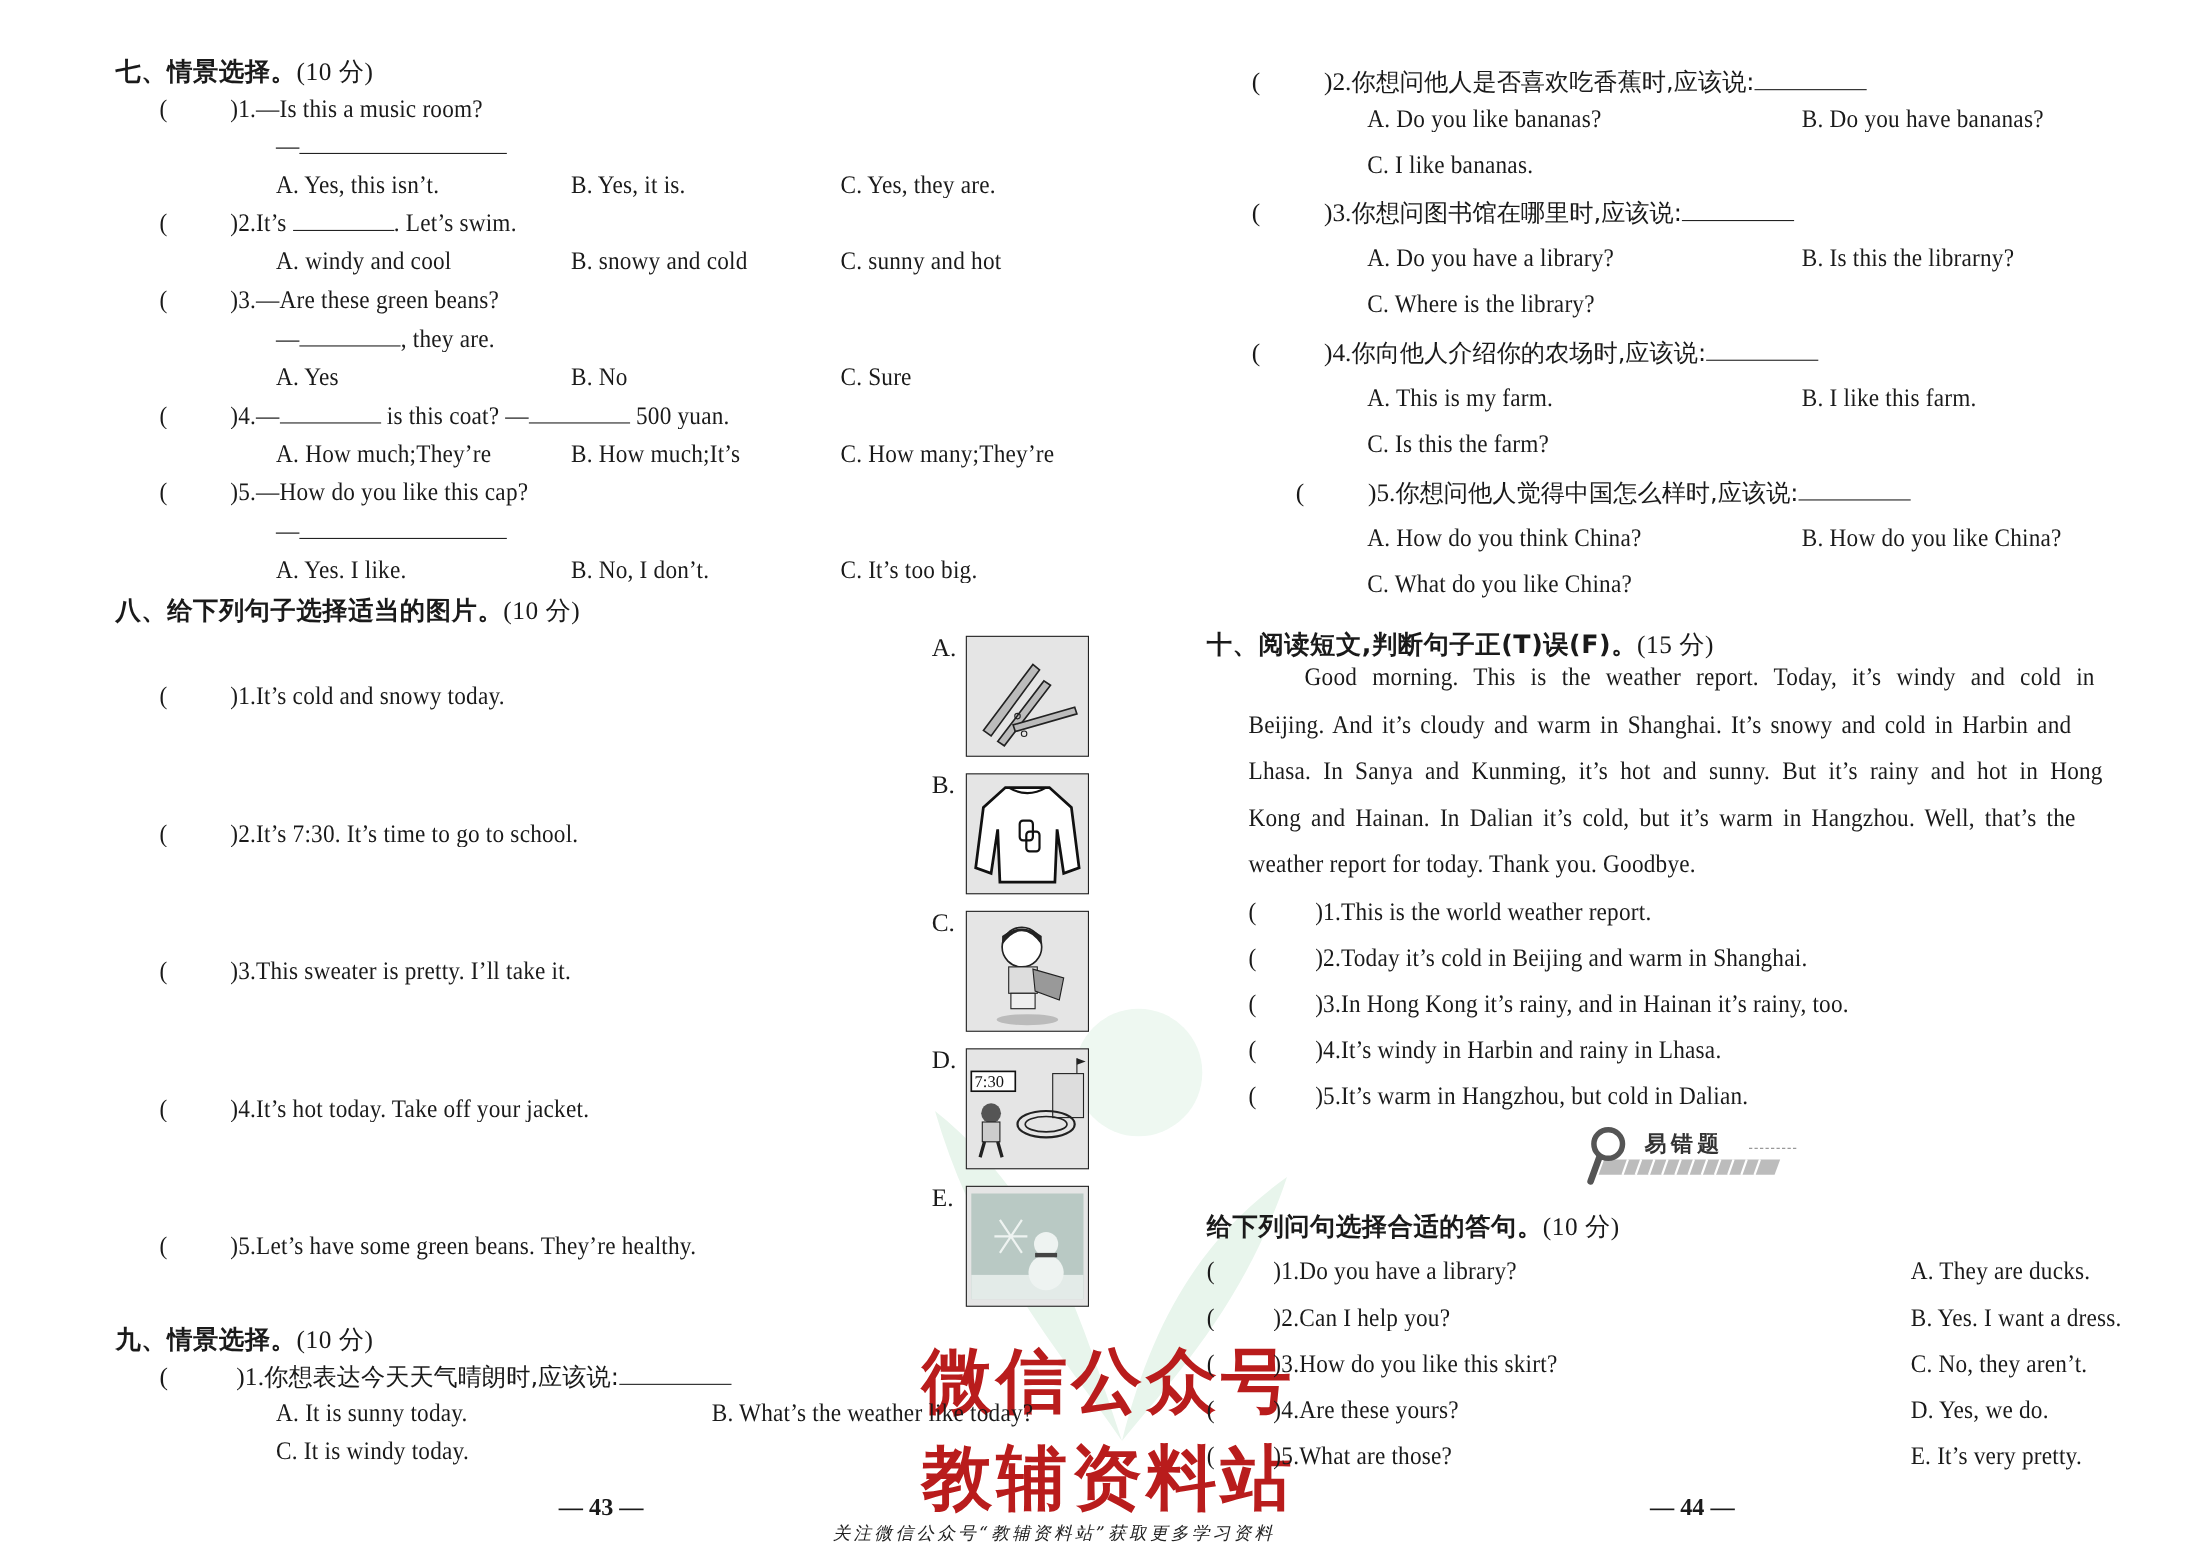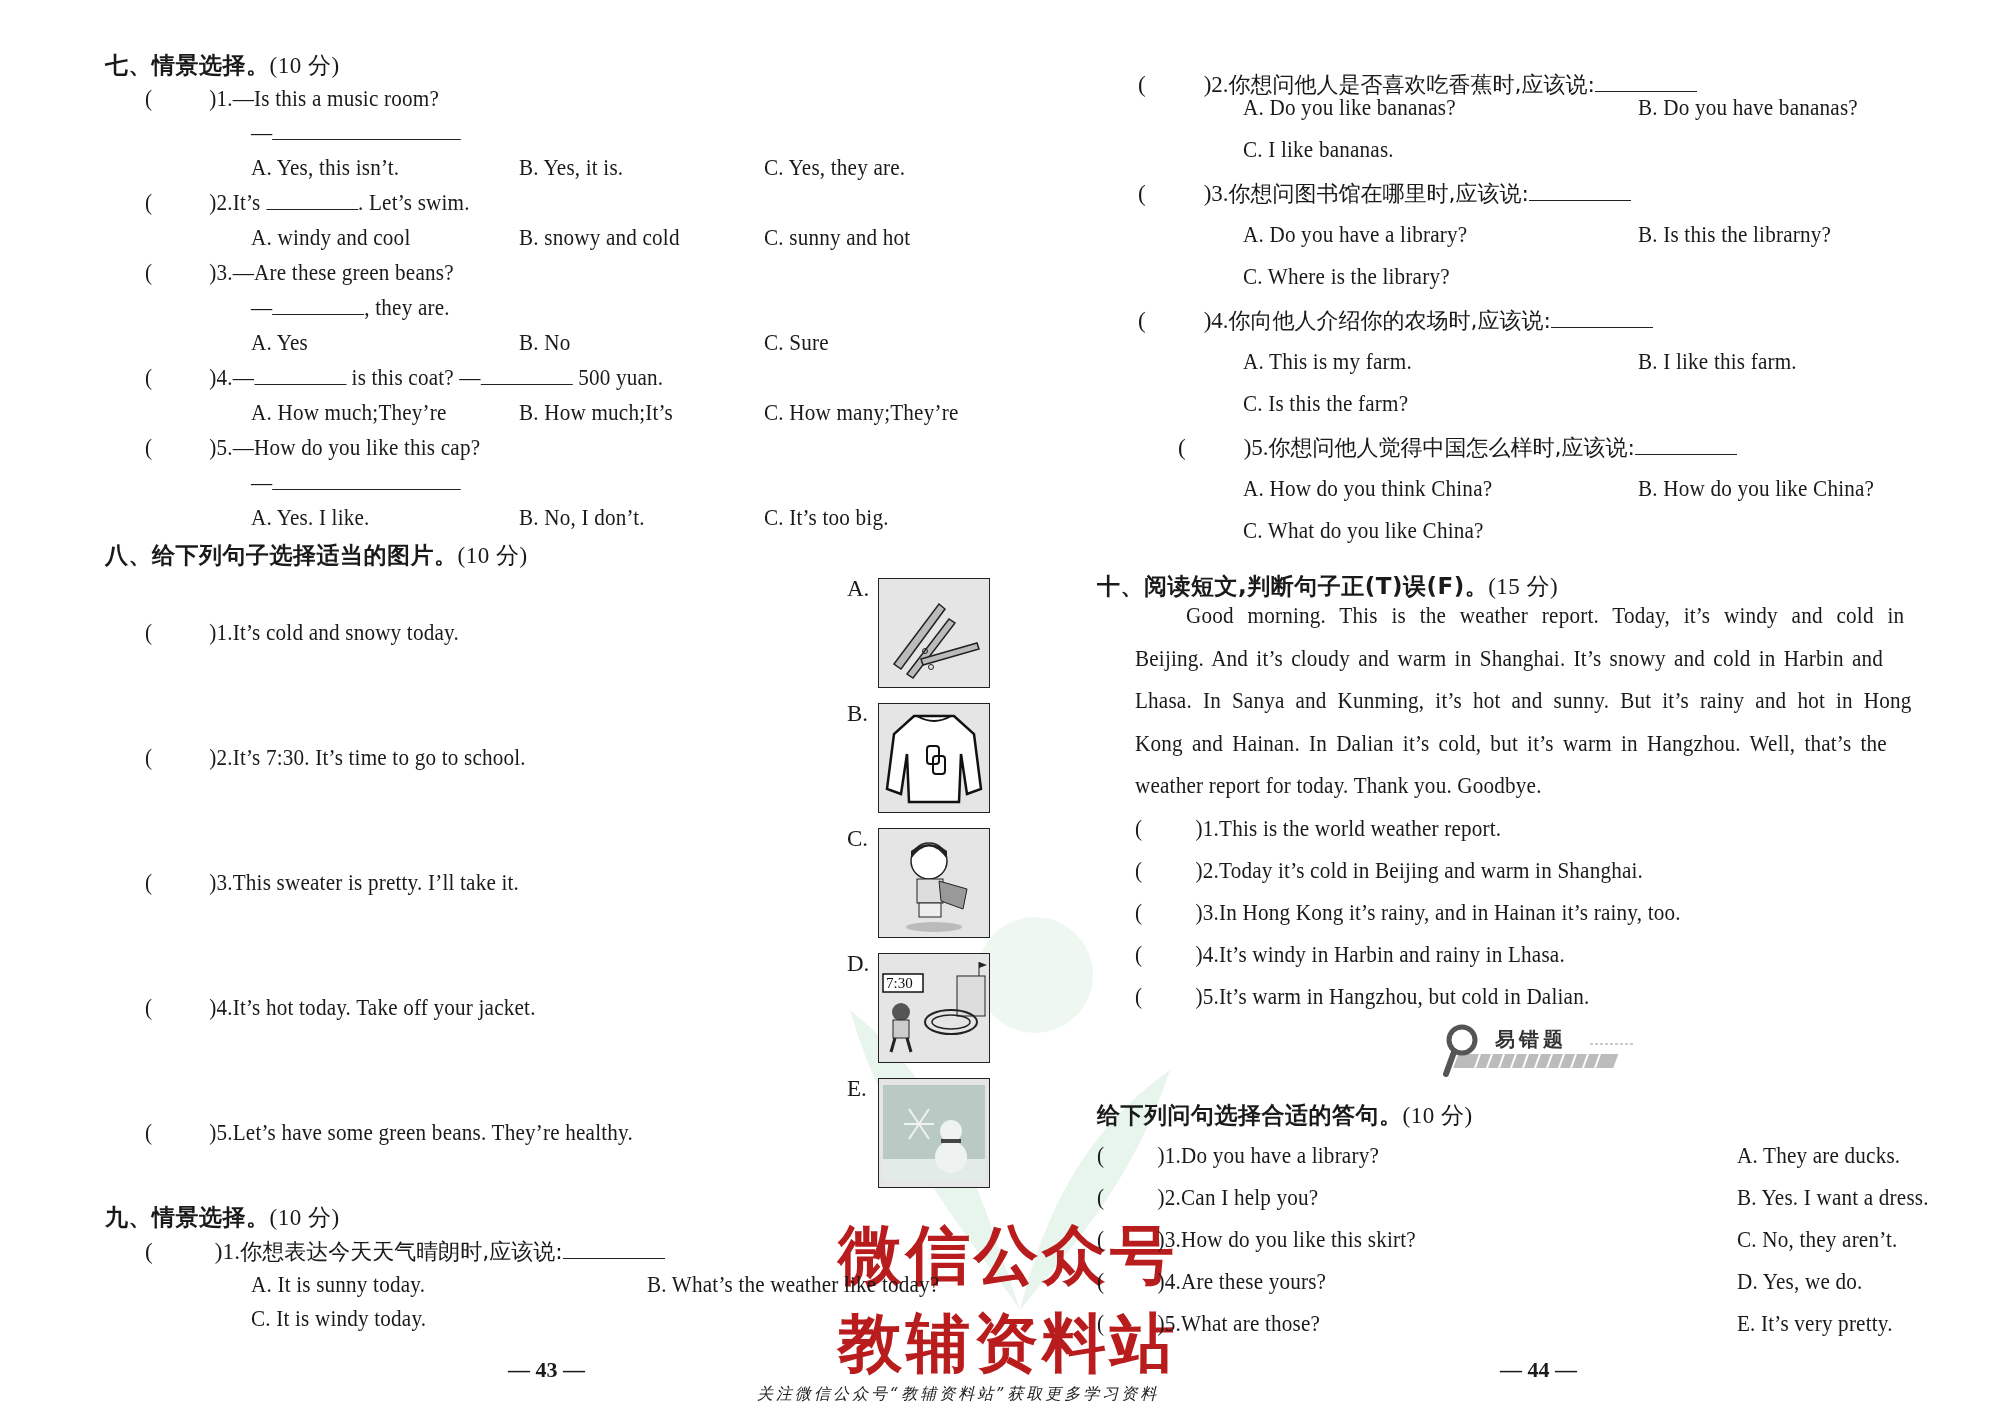--- a/index.html
+++ b/index.html
@@ -169,21 +169,21 @@
 </div>
 <div class="abs" style="left:145px;top:1237px;font-size:23px;">
   <span class="paren">(</span><span style="display:inline-block;width:62px;"></span><span class="en" style="display:inline-block;transform:none;">)1.</span><span class="cn">你想表达今天天气晴朗时,应该说:</span><span class="blank" style="width:102px;"></span>
 </div>
 <div class="abs en" style="left:251px;top:1272px;">A. It is sunny today.</div>
 <div class="abs en" style="left:647px;top:1272px;">B. What’s the weather like today?</div>
 <div class="abs en" style="left:251px;top:1306px;">C. It is windy today.</div>
 
 <div class="abs pagenum" style="left:508px;top:1357px;">— 43 —</div>
 
-<div class="abs" style="left:1138px;top:70px;font-size:23px;">
+<div class="abs" style="left:1138px;top:60px;font-size:23px;">
   <span class="paren">(</span><span style="display:inline-block;width:58px;"></span><span>)2.</span><span class="cn">你想问他人是否喜欢吃香蕉时,应该说:</span><span class="blank" style="width:102px;"></span>
 </div>
 <div class="abs en" style="left:1243px;top:95px;">A. Do you like bananas?</div>
 <div class="abs en" style="left:1638px;top:95px;">B. Do you have bananas?</div>
 <div class="abs en" style="left:1243px;top:137px;">C. I like bananas.</div>
 
 <div class="abs" style="left:1138px;top:179px;font-size:23px;">
   <span class="paren">(</span><span style="display:inline-block;width:58px;"></span><span>)3.</span><span class="cn">你想问图书馆在哪里时,应该说:</span><span class="blank" style="width:102px;"></span>
 </div>
 <div class="abs en" style="left:1243px;top:222px;">A. Do you have a library?</div>

